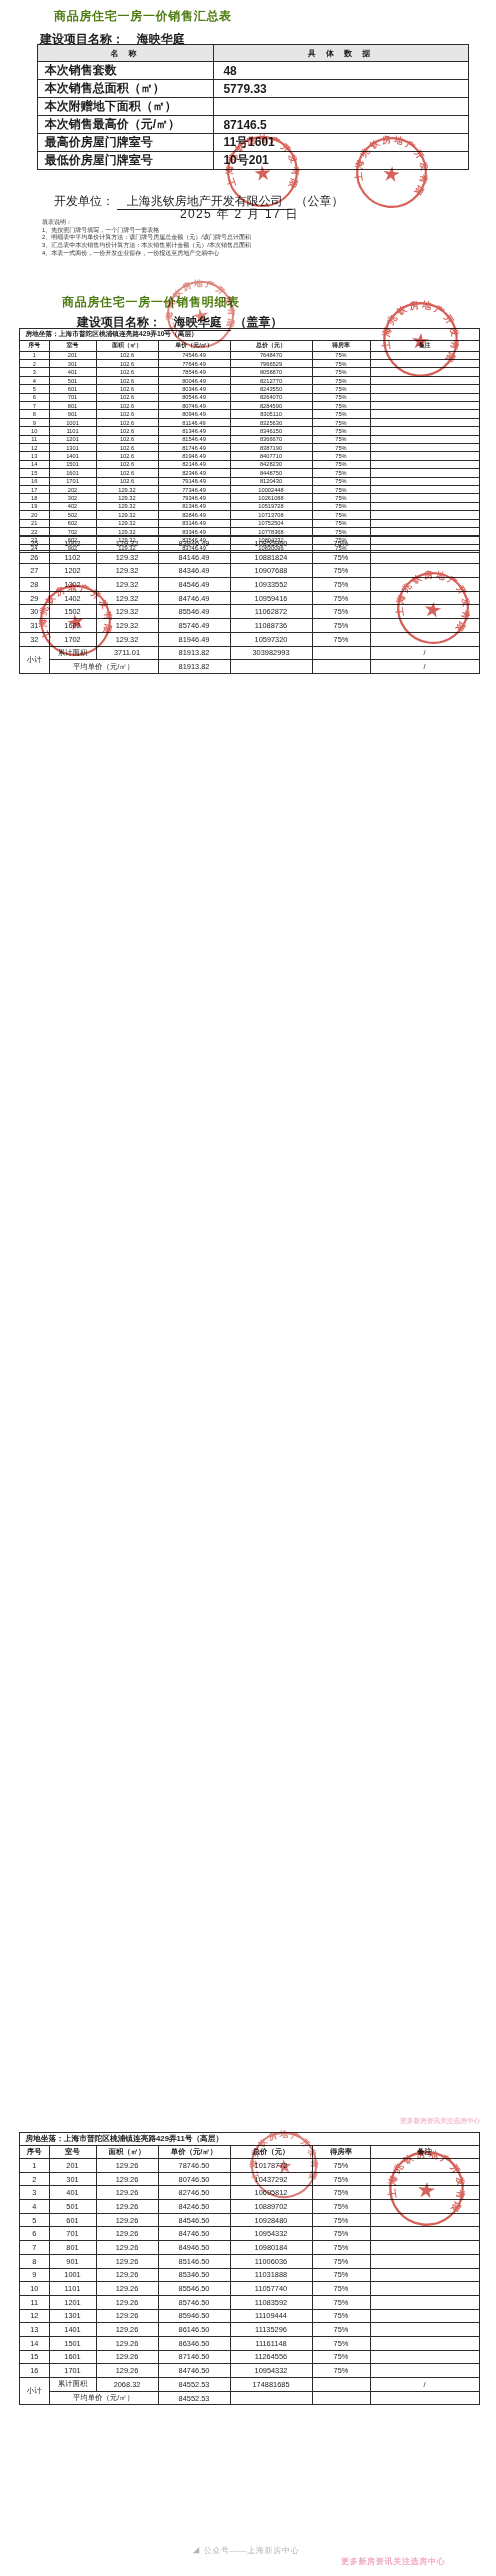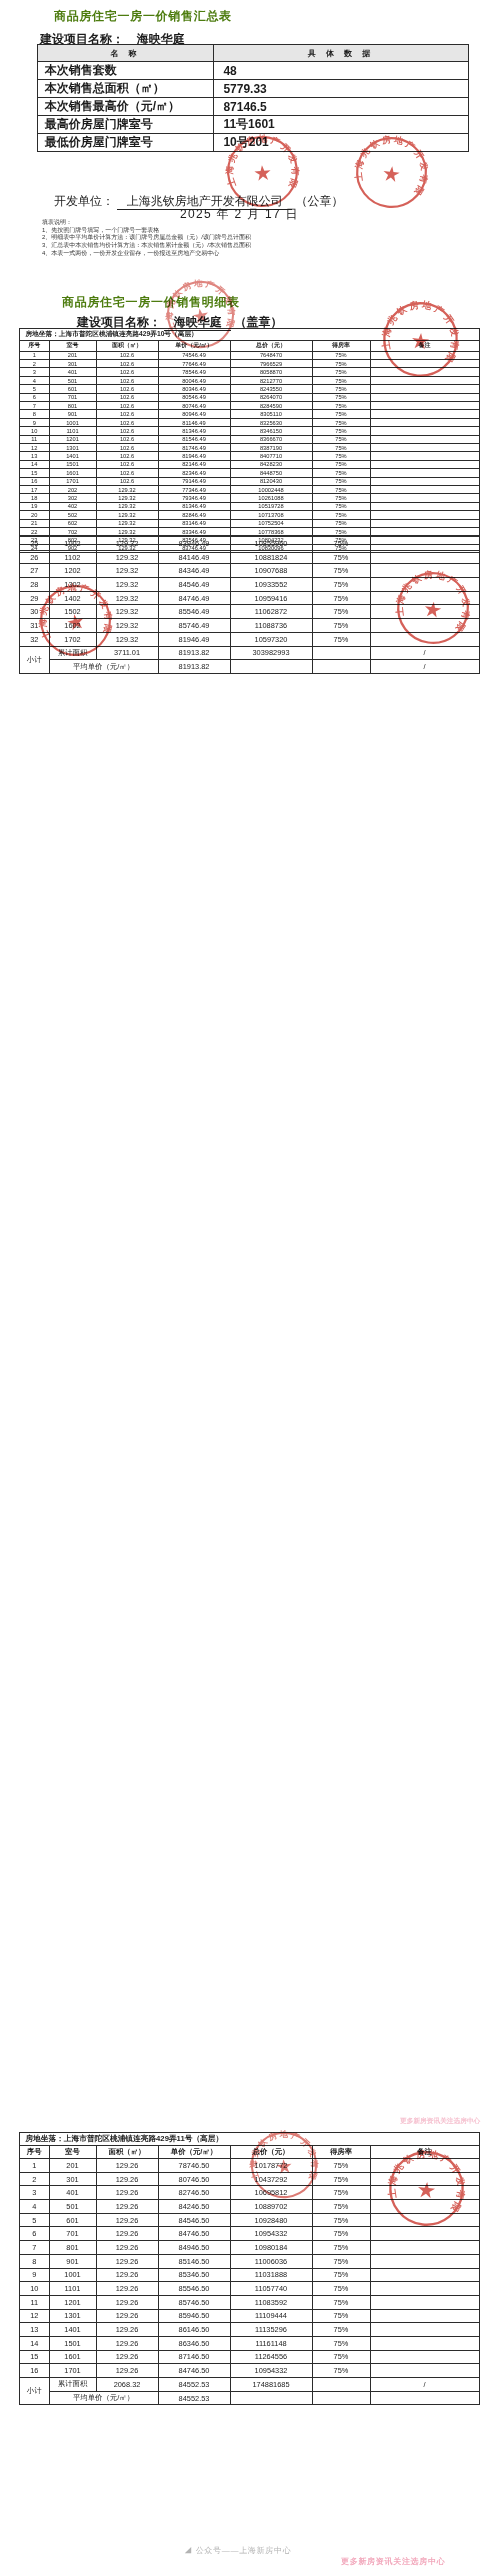--- a/index.html
+++ b/index.html
@@ -27,21 +27,21 @@
   #t-b10p1{top:328px;}
   #t-b10p2{top:536px;}
   #t-b11{top:2132px;}
   .notes{position:absolute;left:42px;top:219px;font-size:6px;line-height:7.7px;color:#333;}
   
   .stamp{position:absolute;overflow:visible;opacity:.78;mix-blend-mode:multiply;pointer-events:none;}
   .sc{fill:none;stroke:#c9342a;stroke-width:3.5;}
   .st{fill:#c9342a;font-size:14px;font-weight:bold;}
   .sf{fill:#c9342a;}
   
-  .wm-gray{position:absolute;left:184px;top:2545px;color:#b3b3b3;font-size:8px;letter-spacing:0.7px;}
+  .wm-gray{position:absolute;left:192px;top:2545px;color:#b3b3b3;font-size:8px;letter-spacing:0.7px;}
   .wm-pink{position:absolute;left:341px;top:2556px;color:#f2a8bc;font-size:8px;font-weight:bold;letter-spacing:0.7px;}
   .wm-pink2{position:absolute;left:400px;top:2117px;color:#f4b4c6;font-size:6.7px;font-weight:bold;opacity:.85;}
 </style>
 </head>
 <body>
 
 <div class="sec-title" style="left:54px;top:8px;">商品房住宅一房一价销售汇总表</div>
 
 <div class="line" style="left:40px;top:31px;font-weight:bold;">
   <span>建设项目名称：</span>
@@ -60,20 +60,24 @@
     </tr>
   </thead>
   <tbody id="summary-body">
       <tr>
         <td class="lbl">本次销售套数</td>
         <td class="val">48</td>
       </tr>
       <tr>
         <td class="lbl">本次销售总面积（㎡）</td>
         <td class="val">5779.33</td>
+      </tr>
+      <tr>
+        <td class="lbl">本次附赠地下面积（㎡）</td>
+        <td class="val"></td>
       </tr>
       <tr>
         <td class="lbl">本次销售最高价（元/㎡）</td>
         <td class="val">87146.5</td>
       </tr>
       <tr>
         <td class="lbl">最高价房屋门牌室号</td>
         <td class="val">11号1601</td>
       </tr>
       <tr>

